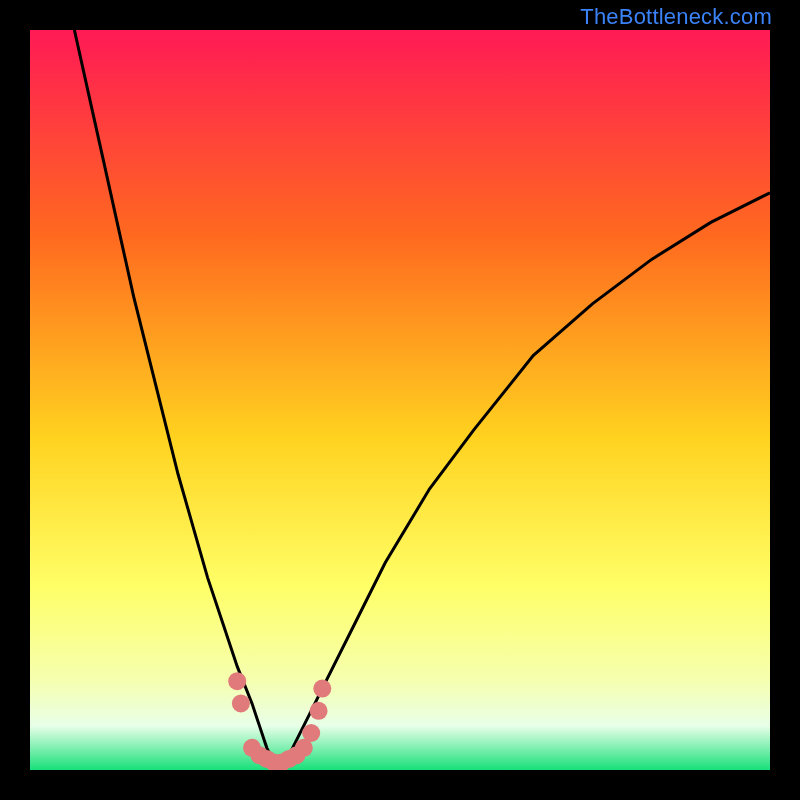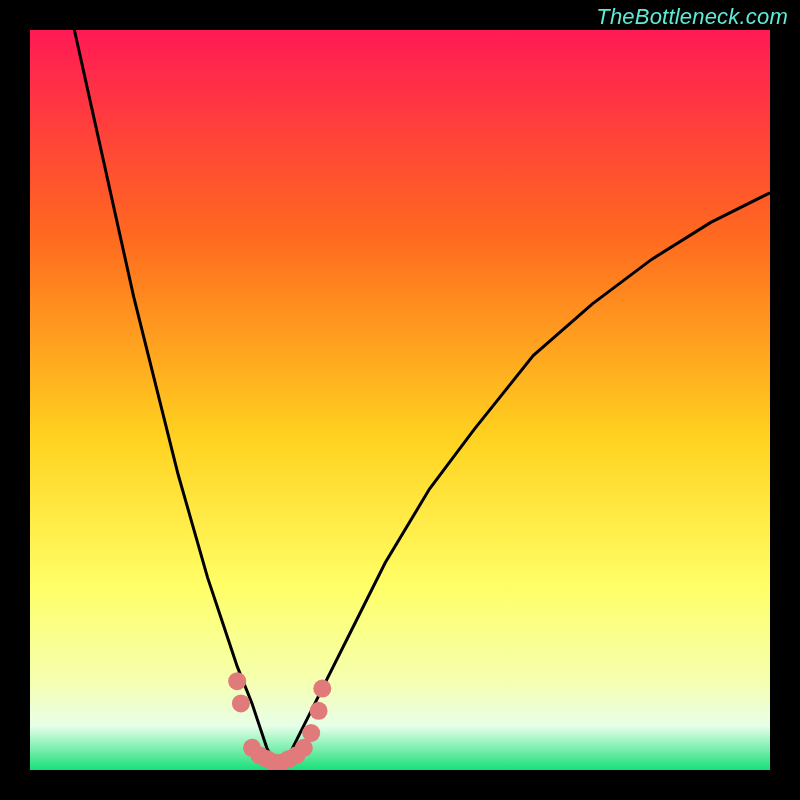--- a/index.html
+++ b/index.html
@@ -13,27 +13,26 @@
   }
   .outer-frame {
     position: relative;
     width: 800px;
     height: 800px;
     background: #000;
   }
   .watermark {
     position: absolute;
     top: 4px;
-    right: 12px;
-    color: #5eead4;
+    right: 28px;
+    color: #3b82f6;
     font-size: 22px;
     font-weight: 500;
     letter-spacing: 0.2px;
     z-index: 10;
-    font-style: italic;
   }
   .plot-wrapper {
     position: absolute;
     left: 30px;
     top: 30px;
     width: 740px;
     height: 740px;
   }
   svg {
     display: block;

